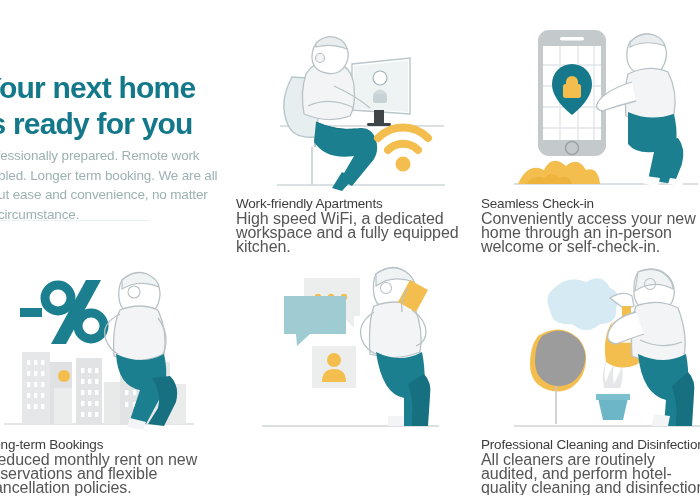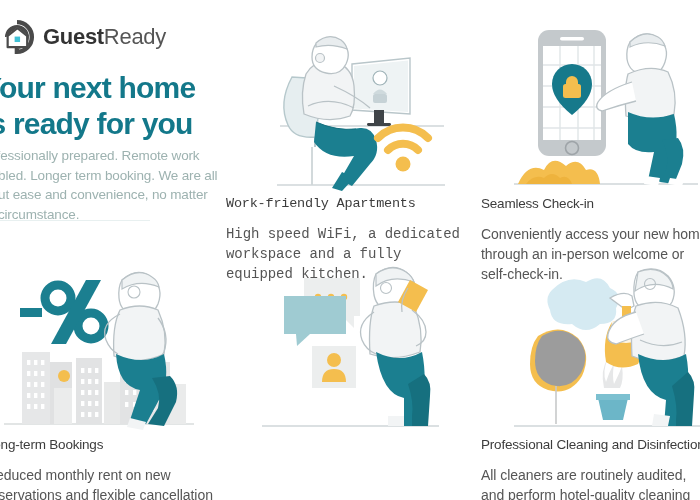--- a/index.html
+++ b/index.html
@@ -28,26 +28,26 @@
     position:absolute; left:-6px; top:146px; width:244px;
     font-size:13.5px; line-height:19.5px; color:#9DB2B0; letter-spacing:-0.15px;
   }
   .hero-rule { position:absolute; left:8px; top:220px; width:160px; height:1px; background:#E8F0F0; }
   .art { position:absolute; }
   .cap-title {
     font-size:13.5px; font-weight:normal; color:#3c3c3c; letter-spacing:-0.2px;
     white-space:nowrap; line-height:16px;
   }
   .cap-body {
-    margin-top:12px; font-size:14px; line-height:20px; color:#555; letter-spacing:-0.05px;
+    margin-top:0; font-size:16px; line-height:14px; color:#555; letter-spacing:-0.05px;
   }
   .cap { position:absolute; width:250px; }
 
   
-  .cap-c1 { left:226px; top:196px;font-family:Liberation Mono, monospace; }
+  .cap-c1 { left:236px; top:196px; }
   .cap-c2 { left:481px; top:196px; width:232px; }
   .cap-c3 { left:-14px; top:437px; }
   .cap-c4 { left:234px; top:437px; }
   .cap-c5 { left:481px; top:437px; width:240px; }
 
   
   .art-c1 { left:272px; top:22px; }
   .art-c2 { left:512px; top:20px; }
   .art-c3 { left:-6px; top:266px; }
   .art-c4 { left:258px; top:266px; }
@@ -57,34 +57,20 @@
   .clip-right { overflow:hidden; }
   svg { display:block; overflow:visible; }
 </style>
 </head>
 <body>
 
 <div class="page">
 
   <div class="hero">
 
-    <div class="logo-row">
-      <span>
-        <svg class="logo-mark" viewBox="0 0 40 40">
-          <path d="M20 2.5 A17.5 17.5 0 1 1 19.9 37.5 L19.9 31.5 A11.5 11.5 0 1 0 8.5 20 L8.5 20" fill="none" stroke="#4a4a4a" stroke-width="5.2" stroke-linecap="butt"></path>
-          <path d="M26 20 L26 33 L33.5 33 A13.5 13.5 0 0 0 33.5 31.5 Z" fill="#4a4a4a"></path>
-          <path d="M20.5 8.5 L33 18.5 L33 33 L8 33 L8 18.5 Z" fill="#ffffff"></path>
-          <path d="M20.5 9.5 L32 18.8 L32 32 L9 32 L9 18.8 Z" fill="none" stroke="#4a4a4a" stroke-width="2.6" stroke-linejoin="round"></path>
-          <rect x="17.2" y="19.5" width="6.4" height="6.4" fill="#3FC1D6"></rect>
-        </svg>
-      </span>
-      <span class="logo-text">
-        <span class="b">Guest</span><span class="r">Ready</span>
-      </span>
-    </div>
 
     <h1 class="hero-title">
       <span>Your next home</span>
       <span class="l2">is ready for you</span>
     </h1>
 
     <p class="hero-sub">Professionally prepared. Remote work enabled. Longer term booking. We are all about ease and convenience, no matter the circumstance.</p>
     <div class="hero-rule"></div>
   </div>
 

